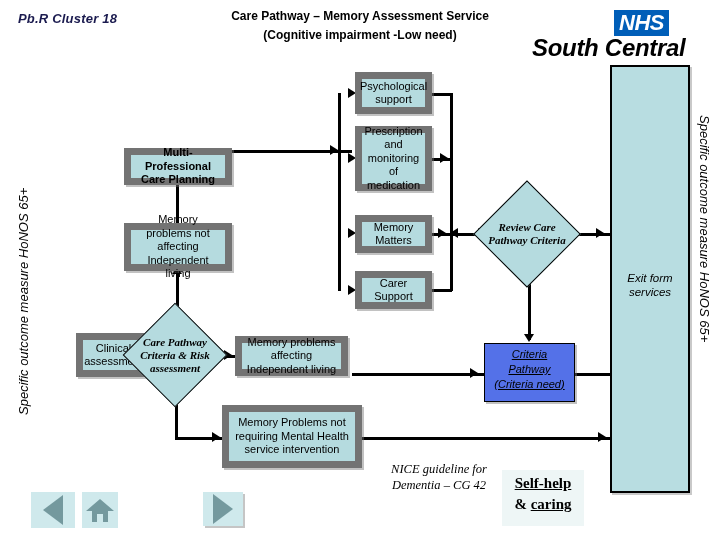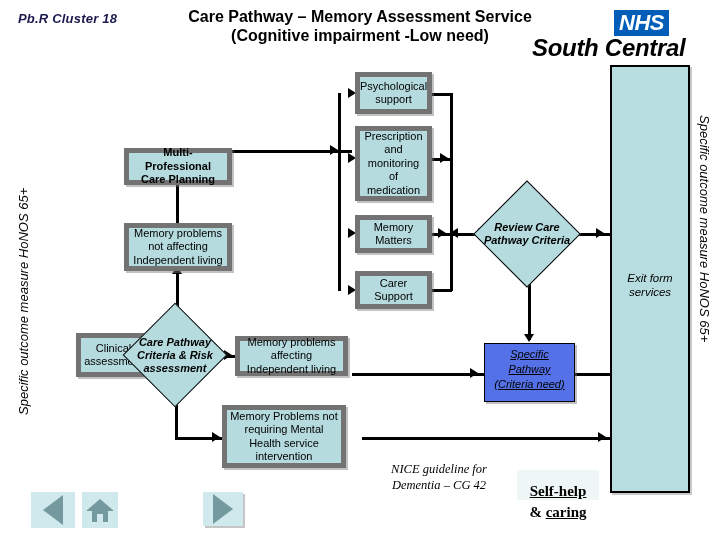--- a/index.html
+++ b/index.html
@@ -10,38 +10,38 @@
   .abs{position:absolute;box-sizing:border-box;}
 
   
   .cluster-tag{
     font-family:"Liberation Sans",sans-serif;
     font-style:italic;font-weight:bold;font-size:13px;color:#1b1b4f;
     letter-spacing:.2px;white-space:nowrap;
   }
   .main-title{
     font-family:"Liberation Sans",sans-serif;
-    font-weight:bold;font-size:16px;color:#000;
+    font-weight:bold;font-size:12px;color:#000;
     text-align:center;line-height:19px;white-space:nowrap;
   }
 
   
   .nhs-badge{
     background:#005eb8;color:#fff;font-family:"Liberation Sans",sans-serif;
     font-weight:bold;font-style:italic;font-size:22px;line-height:26px;
     letter-spacing:-0.5px;text-align:center;padding:0 5px;
   }
   .nhs-sub{
     font-family:"Liberation Sans",sans-serif;font-weight:bold;font-style:italic;
     font-size:24px;color:#000;white-space:nowrap;letter-spacing:-0.3px;
   }
 
   
   .node{
-    background:#b5dbdf;border:5px solid #737373;
+    background:#b5dbdf;border:7px solid #737373;
     box-shadow:2px 2px 0 rgba(120,120,120,.45);
     display:flex;align-items:center;justify-content:center;text-align:center;
     font-family:"Liberation Sans",sans-serif;font-size:11px;color:#000;
     line-height:13.5px;padding:2px 3px;
   }
   .node.bold{font-weight:bold;}
 
   .bigpanel{
     background:#b8dde1;border:2px solid #000;box-shadow:2px 2px 0 rgba(120,120,120,.4);
   }
@@ -53,21 +53,21 @@
   
   .diamond{position:absolute;}
   .diamond .shape{
     position:absolute;left:0;top:0;width:100%;height:100%;
     background:#b5dbdf;border:1px solid #000;
     transform:rotate(45deg);box-sizing:border-box;
   }
   .diamond .dtext{
     position:absolute;left:-12%;top:0;width:124%;height:100%;
     display:flex;align-items:center;justify-content:center;
-    text-align:center;font-family:Liberation Sans, sans-serif;
+    text-align:center;font-family:Liberation Serif, serif;
     font-weight:bold;font-style:italic;font-size:11px;line-height:13px;color:#000;
   }
 
   
   .bluebox{
     background:#5471e8;border:1px solid #000;box-shadow:2px 2px 0 rgba(120,120,120,.45);
     display:flex;align-items:flex-start;justify-content:center;text-align:center;
     font-family:"Liberation Sans",sans-serif;font-style:italic;font-size:11px;
     line-height:15px;color:#000;padding-top:3px;
   }
@@ -185,58 +185,58 @@
   <div class="ln hln abs" style="left:568px;top:233px;width:42px;"></div>
   <div class="arw r abs" style="left:596px;top:228px;"></div>
 
   <div class="ln vln abs" style="left:528px;top:262px;height:78px;"></div>
   <div class="arw d abs" style="left:524px;top:334px;"></div>
 
   <div class="abs node" style="left:355px;top:72px;width:77px;height:42px;">Psychological support</div>
 
   <div class="abs node bold" style="left:124px;top:148px;width:108px;height:37px;">Multi-Professional Care Planning</div>
 
-  <div class="abs node" style="left:355px;top:126px;width:77px;height:75px;">Prescription and monitoring of medication</div>
+  <div class="abs node" style="left:355px;top:126px;width:77px;height:65px;">Prescription and monitoring of medication</div>
 
   <div class="abs node" style="left:124px;top:223px;width:108px;height:48px;">Memory problems not affecting Independent living</div>
 
   <div class="abs node" style="left:355px;top:271px;width:77px;height:38px;">Carer Support</div>
 
   <div class="abs node" style="left:355px;top:215px;width:77px;height:38px;">Memory Matters</div>
 
   <div class="abs node" style="left:28px;top:333px;width:75px;height:44px;margin-left:48px;">Clinical assessment</div>
 
   <div class="abs node" style="left:235px;top:336px;width:113px;height:40px;">Memory problems affecting Independent living</div>
 
-  <div class="abs node" style="left:222px;top:405px;width:124px;height:63px;">Memory Problems not requiring Mental Health service intervention</div>
+  <div class="abs node" style="left:222px;top:405px;width:140px;height:63px;">Memory Problems not requiring Mental Health service intervention</div>
 
   <div class="diamond" style="left:489px;top:196px;width:76px;height:76px;">
     <div class="shape"></div>
     <div class="dtext">Review Care Pathway Criteria</div>
   </div>
 
   <div class="diamond" style="left:138px;top:318px;width:74px;height:74px;">
     <div class="shape"></div>
     <div class="dtext">Care Pathway Criteria &amp; Risk assessment</div>
   </div>
 
   <div class="abs bluebox" style="left:484px;top:343px;width:91px;height:59px;">
     <div style="width:100%;">
-      <div><span>Specific</span></div>
+      <div><span>Criteria</span></div>
       <div><span>Pathway</span></div>
       <div><span>(Criteria need)</span></div>
     </div>
   </div>
 
   <div class="abs nice-note" style="left:364px;top:461px;width:150px;">
     <div>NICE guideline for</div>
     <div>Dementia   –  CG 42</div>
   </div>
 
-  <div class="abs selfhelp" style="left:517px;top:470px;width:82px;height:30px;padding-top:11px;">
+  <div class="abs selfhelp" style="left:502px;top:470px;width:82px;height:56px;padding-top:3px;">
     <div><u>Self-help</u></div>
     <div>&amp; <u>caring</u><span></span></div>
   </div>
 
   <div class="abs navbtn" style="left:31px;top:492px;width:44px;height:36px;">
     <div class="tri left"></div>
   </div>
 
   <div class="abs navbtn" style="left:82px;top:492px;width:36px;height:36px;">
     <svg width="30" height="26" viewBox="0 0 30 26">

